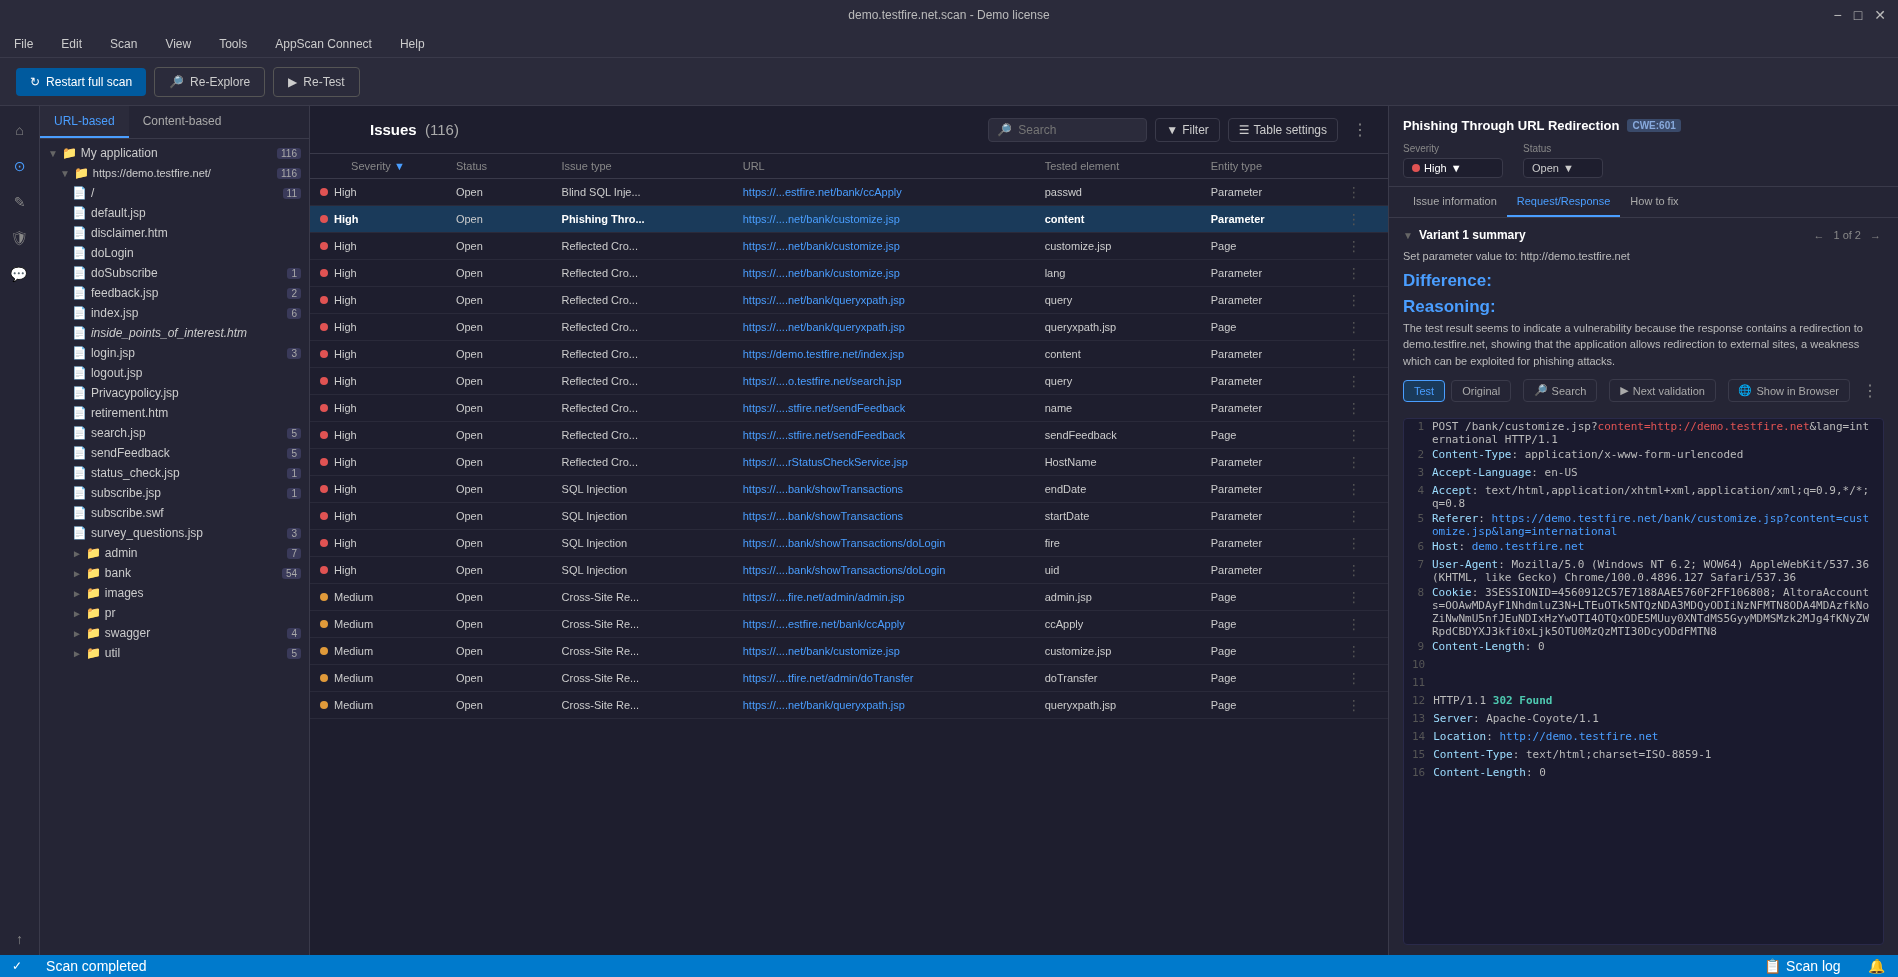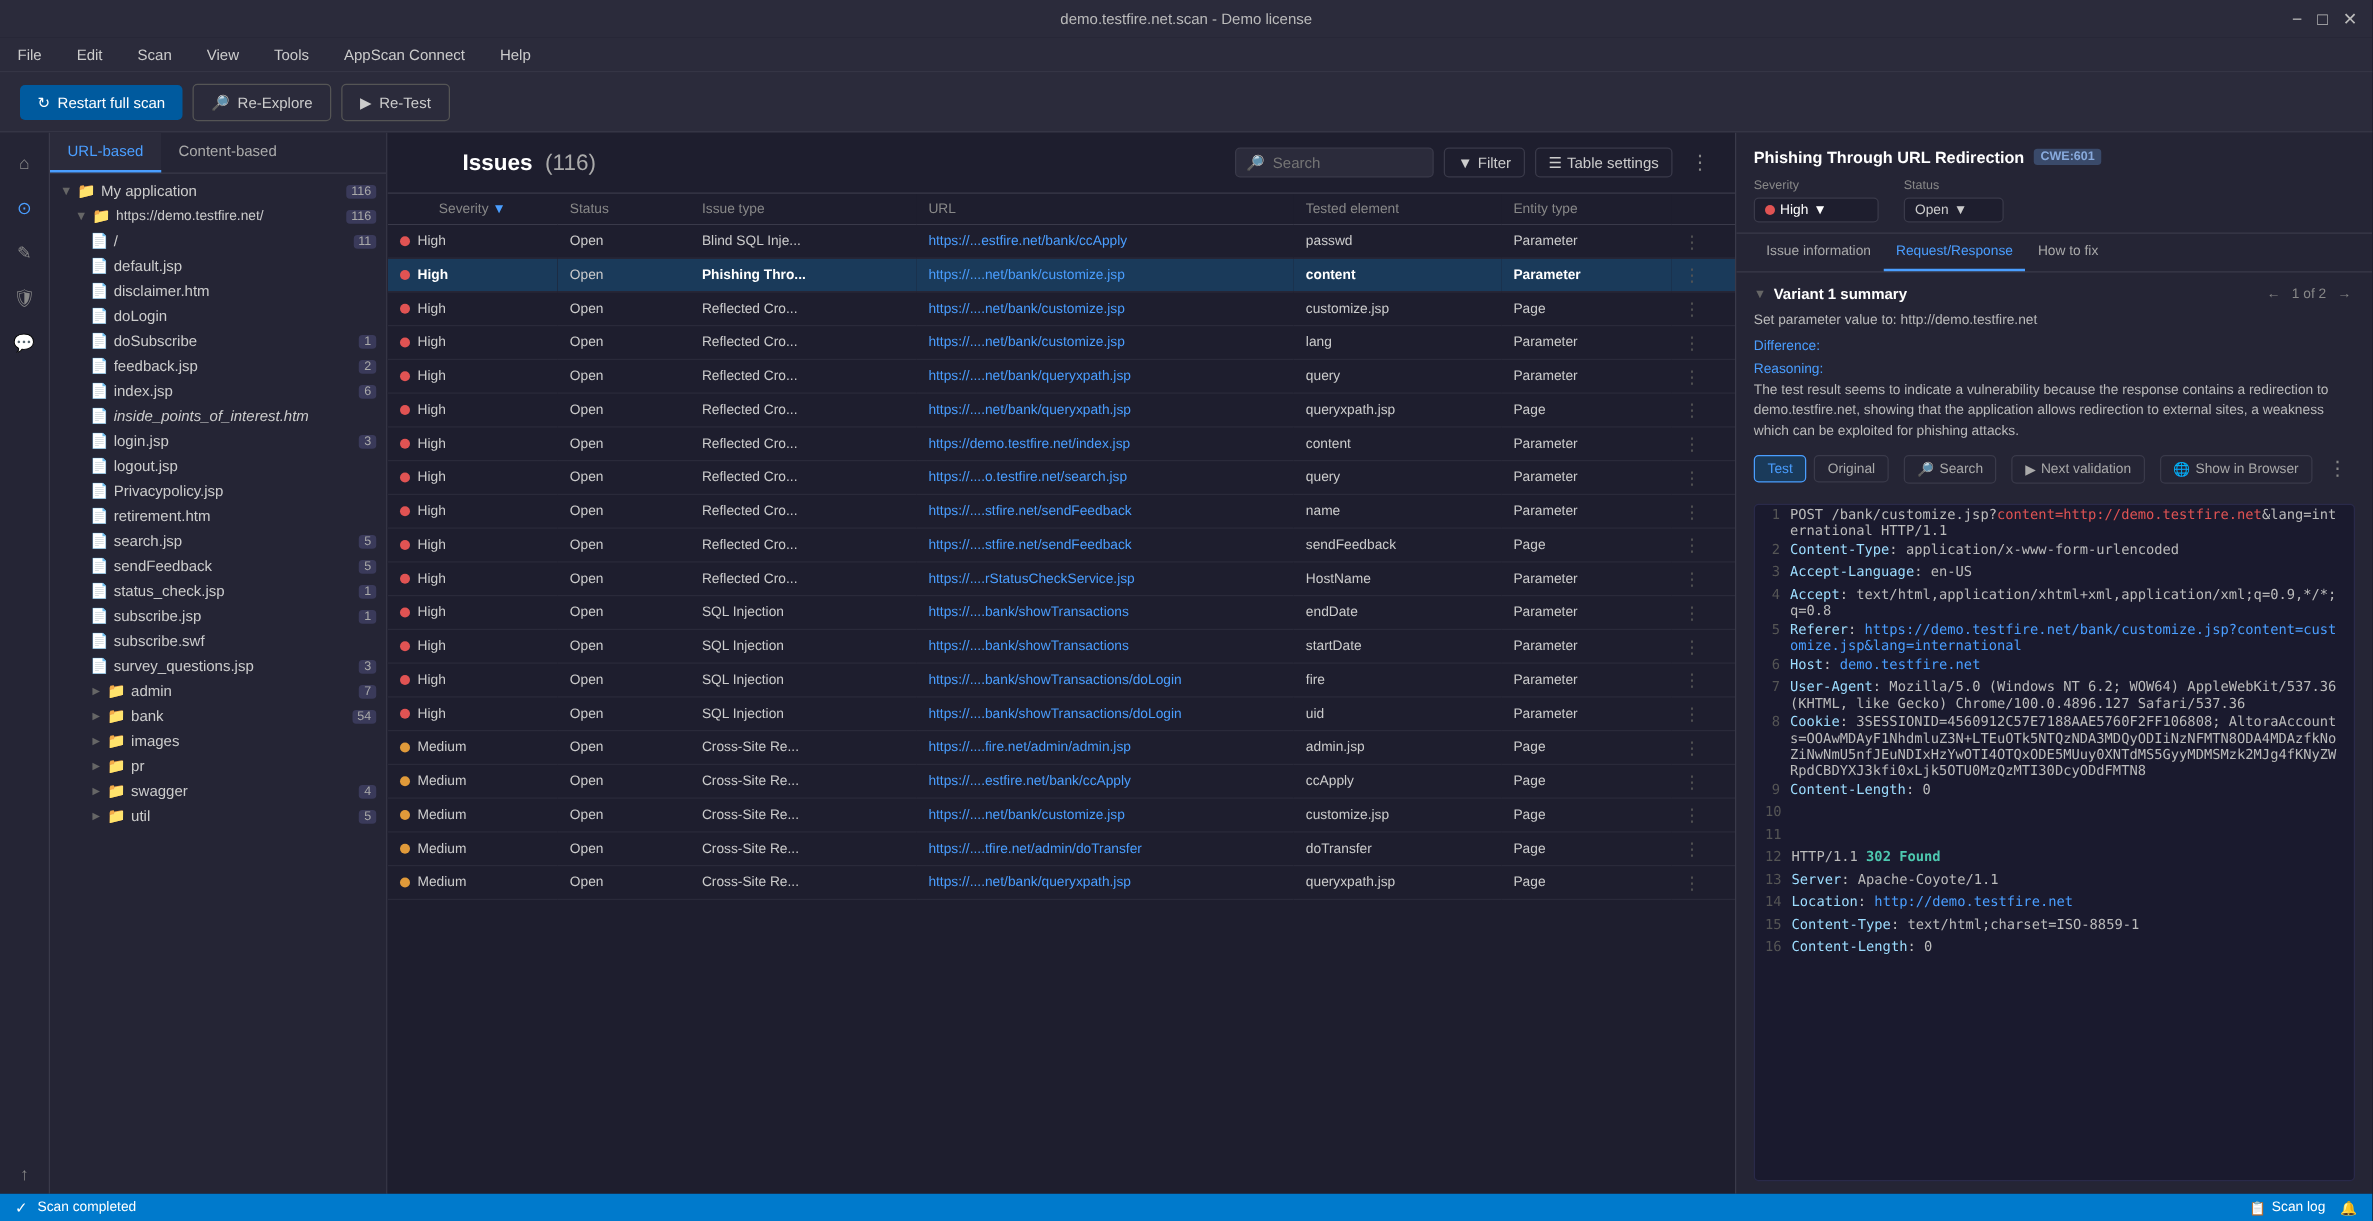--- a/index.html
+++ b/index.html
@@ -38,21 +38,21 @@
     .tree-item .badge { margin-left: auto; background: #3a3a5a; color: #aaa; border-radius: 3px; padding: 0 4px; font-size: 10px; }
     .indent-1 { padding-left: 20px; }
     .indent-2 { padding-left: 32px; }
     .folder-icon { color: #e8a838; }
     .file-icon { color: #888; }
     .chevron { font-size: 10px; color: #666; }
 
     
     .issues-panel { flex: 1; display: flex; flex-direction: column; overflow: hidden; background: #1e1e2e; }
     .issues-header { padding: 10px 14px; display: flex; align-items: center; gap: 8px; border-bottom: 1px solid #3a3a4a; flex-shrink: 0; }
-    .issues-title { font-size: 18px; color: #fff; font-weight: 600; padding-left: 46px; }
+    .issues-title { font-size: 15px; color: #fff; font-weight: 600; padding-left: 46px; }
     .search-box { display: flex; align-items: center; background: #2b2b3b; border: 1px solid #3a3a4a; border-radius: 4px; padding: 4px 8px; gap: 6px; margin-left: auto; }
     .search-box input { background: transparent; border: none; color: #ccc; font-size: 12px; outline: none; width: 120px; }
     .filter-btn { display: flex; align-items: center; gap: 4px; padding: 4px 10px; border: 1px solid #3a3a4a; border-radius: 4px; cursor: pointer; color: #ccc; font-size: 12px; }
     .more-btn { padding: 4px 6px; cursor: pointer; color: #888; font-size: 16px; }
 
     
     .issues-table { flex: 1; overflow-y: auto; }
     table { width: 100%; border-collapse: collapse; }
     thead th { padding: 6px 10px; text-align: left; font-size: 11px; color: #888; font-weight: 500; border-bottom: 1px solid #3a3a4a; position: sticky; top: 0; background: #1e1e2e; z-index: 1; white-space: nowrap; }
     tbody tr { cursor: pointer; }
@@ -80,40 +80,40 @@
     .detail-tab { padding: 8px 10px; font-size: 11px; color: #aaa; cursor: pointer; border-bottom: 2px solid transparent; }
     .detail-tab.active { color: #4a9eff; border-bottom-color: #4a9eff; }
 
     
     .detail-content { flex: 1; overflow-y: auto; padding: 10px 14px; display: flex; flex-direction: column; gap: 8px; }
     .variant-header { display: flex; align-items: center; justify-content: space-between; cursor: pointer; }
     .variant-title { font-size: 12px; color: #fff; font-weight: 600; display: flex; align-items: center; gap: 6px; }
     .variant-nav { display: flex; align-items: center; gap: 6px; font-size: 11px; color: #888; }
     .variant-nav-btn { cursor: pointer; color: #888; padding: 0 3px; }
     .info-block { margin-top: 6px; }
-    .info-label { font-size: 11px; color: #4a9eff; margin-bottom: 3px; }
+    .info-label { font-size: 17px; color: #4a9eff; margin-bottom: 3px; font-weight: bold; }
     .info-text { font-size: 11px; color: #bbb; line-height: 1.5; }
 
     
     .code-actions { display: flex; align-items: center; gap: 6px; margin-bottom: 6px; flex-shrink: 0; }
     .code-tab { padding: 4px 10px; border: 1px solid #3a3a4a; border-radius: 4px; font-size: 11px; color: #aaa; cursor: pointer; }
     .code-tab.active { background: #1a3a5a; color: #4a9eff; border-color: #4a9eff; }
     .code-action-btn { display: flex; align-items: center; gap: 4px; padding: 4px 10px; border: 1px solid #3a3a4a; border-radius: 4px; font-size: 11px; color: #aaa; cursor: pointer; margin-left: auto; }
     .code-block { background: #1a1a2e; border: 1px solid #2a2a4a; border-radius: 4px; font-family: 'Consolas', monospace; font-size: 11px; overflow: auto; flex: 1; }
     .code-line { display: flex; align-items: flex-start; padding: 1px 0; min-height: 18px; }
     .line-num { color: #555; padding: 0 8px; min-width: 28px; text-align: right; flex-shrink: 0; user-select: none; }
     .line-content { color: #bbb; padding-right: 8px; white-space: pre-wrap; word-break: break-all; flex: 1; }
     .hl-key { color: #9cdcfe; }
     .hl-red { color: #e05353; }
     .hl-url { color: #4a9eff; text-decoration: none; }
     .hl-found { color: #4ec9b0; font-weight: bold; }
 
     
     .statusbar { background: #007acc; height: 22px; display: flex; align-items: center; padding: 0 12px; gap: 8px; flex-shrink: 0; }
-    .statusbar-text { font-size: 11px; color: #fff; display: flex; align-items: center; gap: 4px; }
+    .statusbar-text { font-size: 14px; color: #fff; display: flex; align-items: center; gap: 4px; margin-left: 16px; }
     .statusbar-right { margin-left: auto; display: flex; gap: 12px; align-items: center; }
 
     ::-webkit-scrollbar { width: 6px; height: 6px; }
     ::-webkit-scrollbar-track { background: #1a1a2a; }
     ::-webkit-scrollbar-thumb { background: #3a3a5a; border-radius: 3px; }
   </style>
 </head>
 <body>
 
 <div class="titlebar">

